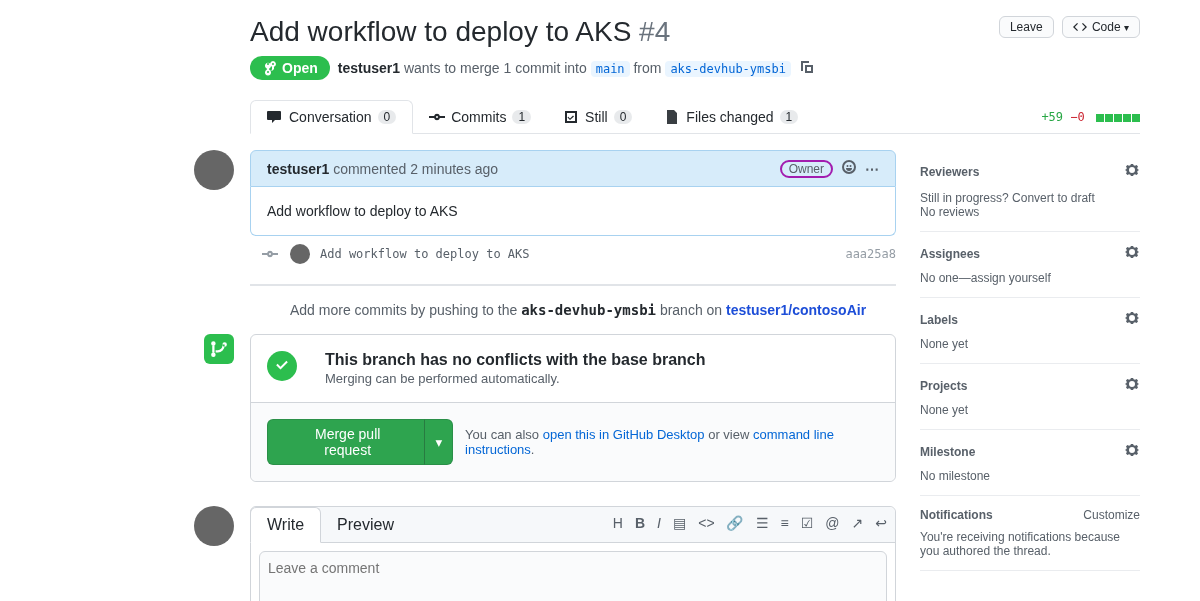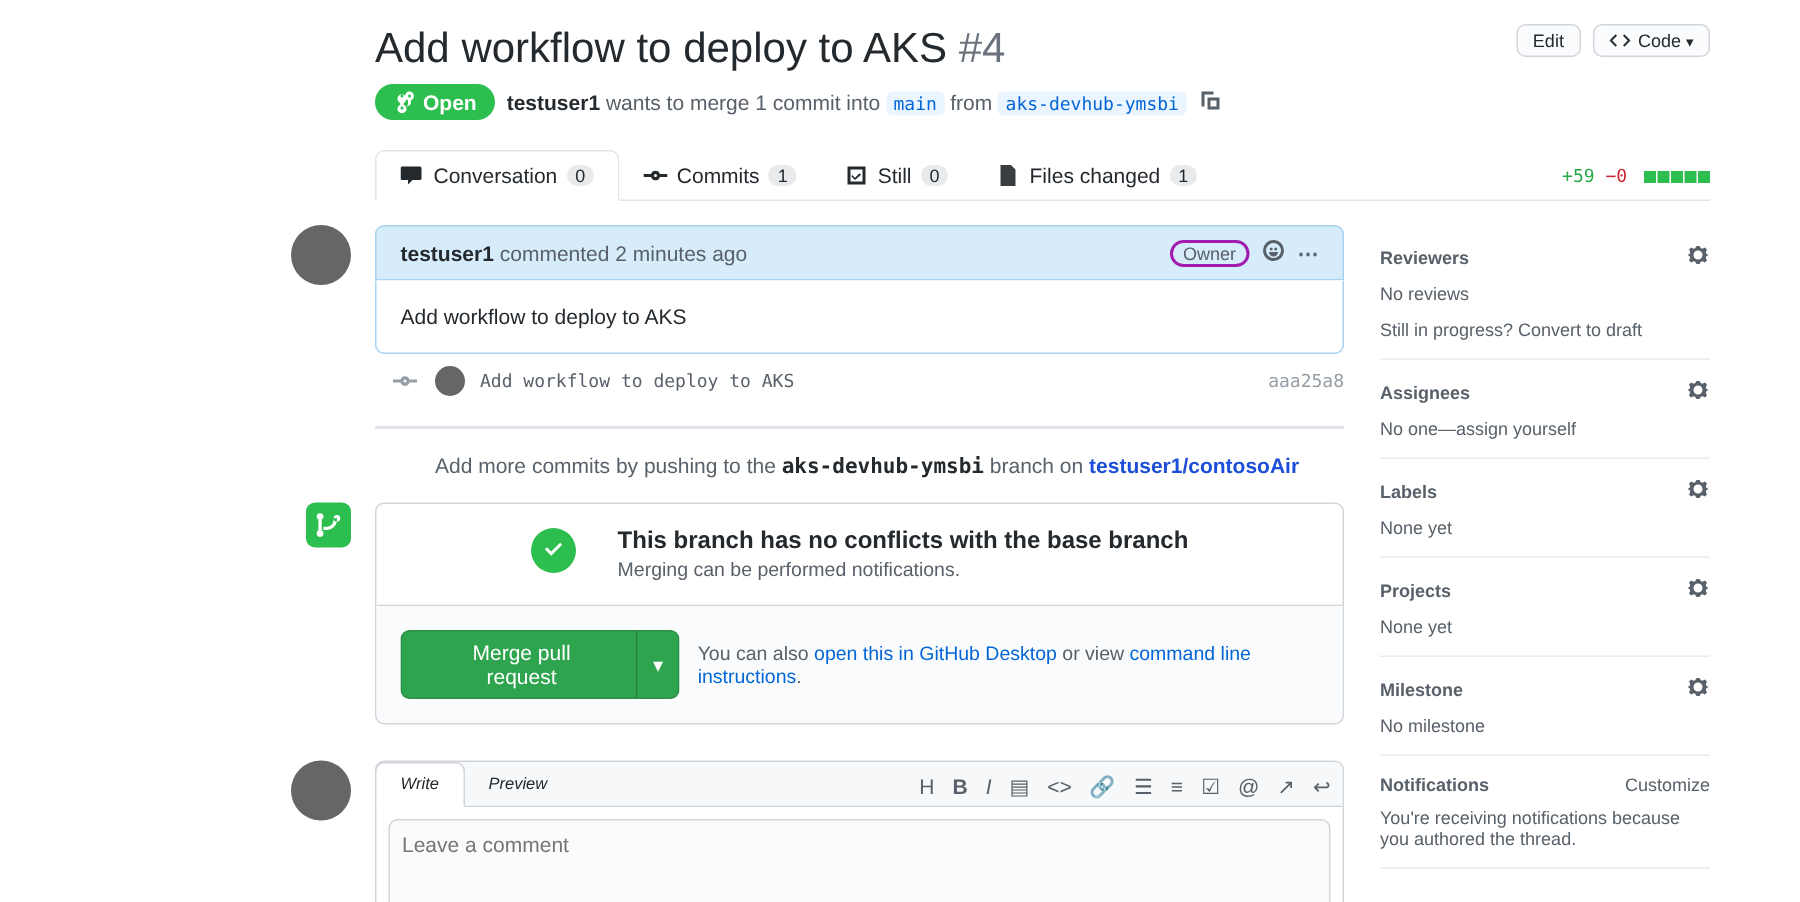--- a/index.html
+++ b/index.html
@@ -38,35 +38,35 @@
   .comment-body { border:1px solid #a8d2f0; border-top:none; border-radius:0 0 6px 6px; padding:16px; background:#fff;}
   .commit-row { display:flex; align-items:center; gap:10px; padding:8px 0 8px 40px; font-size:12px; font-family: SFMono-Regular, Consolas, monospace; color:#586069; position:relative;}
   .commit-row .dot{ width:16px; height:16px; color:#959da5; position:absolute; left:12px;}
   .commit-row .sha{ margin-left:auto; color:#959da5;}
   .commit-av { width:20px; height:20px; border-radius:50%; background:#666;}
   .timeline-divider { border-top:2px solid #e1e4e8; margin:12px 0 16px;}
   .hint-text { color:#586069; font-size:14px; margin-left:40px; margin-bottom:16px;}
   .hint-text .mono{ font-family: SFMono-Regular, Consolas, monospace; font-weight:600; color:#24292e;}
   .merge-badge { width:30px; height:30px; background:#2cbe4e; border-radius:6px; display:flex; align-items:center; justify-content:center; position:absolute; left:-46px; top:0;}
   .merge-box { border:1px solid #d1d5da; border-radius:6px; position:relative; }
-  .merge-top { padding:16px; display:flex; gap:28px; align-items:flex-start;justify-content:center;}
+  .merge-top { padding:16px; display:flex; gap:28px; align-items:flex-start;}
   .check-circle { width:30px; height:30px; border-radius:50%; background:#2cbe4e; display:flex; align-items:center; justify-content:center; flex-shrink:0;}
   .check-circle svg{fill:#fff;}
   .merge-title{ font-weight:600; font-size:16px; color:#24292e;}
   .merge-sub{ color:#586069; font-size:13px; margin-top:2px;}
   .merge-bottom { background:#fafbfc; border-top:1px solid #d1d5da; padding:16px; display:flex; align-items:center; gap:12px; border-radius:0 0 6px 6px;}
   .btn-merge { background:#2ea44f; color:#fff; border:1px solid rgba(27,31,35,0.15); border-radius:6px; padding:6px 28px; font-size:14px; font-weight:500; cursor:pointer; display:inline-flex; align-items:center;}
   .btn-merge-dd { background:#2ea44f; color:#fff; border:1px solid rgba(27,31,35,0.15); border-left:1px solid rgba(27,31,35,0.3); border-radius:0 6px 6px 0; padding:6px 10px; cursor:pointer; margin-left:-4px;}
   .merge-group{display:inline-flex;}
   .merge-group .btn-merge{border-radius:6px 0 0 6px;}
   .merge-note{ font-size:13px; color:#586069;}
   .merge-note a{ color:#0366d6; text-decoration:none;}
   .write-box { border:1px solid #d1d5da; border-radius:6px; margin-top:24px; position:relative;}
   .write-tabs { display:flex; border-bottom:1px solid #d1d5da; background:#f6f8fa; border-radius:6px 6px 0 0; position:relative;}
-  .write-tab { padding:8px 16px; font-size:11px; background:transparent; border:none; cursor:pointer; color:#24292e;font-style:italic;}
+  .write-tab { padding:8px 16px; font-size:16px; background:transparent; border:none; cursor:pointer; color:#24292e;}
   .write-tab.active { background:#fff; border:1px solid #d1d5da; border-bottom-color:#fff; border-radius:6px 6px 0 0; margin-bottom:-1px; margin-left:-1px;}
   .toolbar { position:absolute; right:8px; top:8px; display:flex; gap:12px; color:#586069;}
   .toolbar span{cursor:pointer; font-size:14px;}
   .textarea-wrap{ padding:8px;}
   textarea { width:100%; min-height:80px; border:1px solid #d1d5da; border-radius:6px; padding:8px; font-family:inherit; font-size:14px; resize:vertical; background:#fafbfc;}
   .side-sec { border-bottom:1px solid #eaecef; padding:12px 0;}
   .side-hdr { display:flex; justify-content:space-between; align-items:center; font-size:12px; font-weight:600; color:#586069; margin-bottom:8px;}
   .side-hdr svg{color:#586069; cursor:pointer;}
   .side-txt{ font-size:12px; color:#586069;}
   .side-txt a{ color:#586069; text-decoration:none;}
@@ -81,21 +81,21 @@
 
 <div class="page-wrap">
 <div class="topbar">
 
   <div class="header-row">
     <h1 class="title-line">
       <span>Add workflow to deploy to AKS</span>
       <span class="num">#4</span>
     </h1>
     <div class="header-actions">
-      <button class="btn-sm">Edit</button>
+      <button class="btn-sm">Leave</button>
       <button class="btn-sm">
         <svg width="14" height="14" viewBox="0 0 16 16">
               <path fill="currentColor" d="M4.7 3.3L0 8l4.7 4.7 1-1L2.1 8l3.6-3.7-1-1zm6.6 0l-1 1L13.9 8l-3.6 3.7 1 1L16 8l-4.7-4.7z"></path>
             </svg>
         <span>Code</span> <span style="font-size:10px;">▾</span>
       </button>
     </div>
   </div>
 
   <div class="state-row">
@@ -214,21 +214,21 @@
         </div>
         <div class="merge-box">
           <div class="merge-top">
             <div class="check-circle">
               <svg width="16" height="16" viewBox="0 0 16 16">
                     <path d="M13.8 4.2l-7.3 7.3-4.3-4.3 1.4-1.4 2.9 2.9 5.9-5.9z"></path>
                   </svg>
             </div>
             <div>
               <div class="merge-title">This branch has no conflicts with the base branch</div>
-              <div class="merge-sub">Merging can be performed notifications.</div>
+              <div class="merge-sub">Merging can be performed automatically.</div>
             </div>
           </div>
           <div class="merge-bottom">
             <span class="merge-group">
               <button class="btn-merge">Merge pull request</button>
               <button class="btn-merge-dd">▾</button>
             </span>
             <span class="merge-note">
               <span>You can also</span>
               <a href="#">open this in GitHub Desktop</a>
@@ -271,22 +271,22 @@
     </div>
 
     <div class="right-col">
       <div class="side-sec">
         <div class="side-hdr">
               <span>Reviewers</span>
           <span><svg width="16" height="16" viewBox="0 0 16 16">
                   <path fill="currentColor" d="M8 5a3 3 0 100 6 3 3 0 000-6zm7 3l-1.5.9c0 .4-.2.8-.3 1.1l.8 1.6-1.4 1.4-1.6-.8c-.3.1-.7.3-1.1.3L9 14H7l-.9-1.5c-.4 0-.8-.2-1.1-.3l-1.6.8-1.4-1.4.8-1.6c-.1-.3-.3-.7-.3-1.1L1 8l1.5-.9c0-.4.2-.8.3-1.1l-.8-1.6 1.4-1.4 1.6.8c.3-.1.7-.3 1.1-.3L7 2h2l.9 1.5c.4 0 .8.2 1.1.3l1.6-.8 1.4 1.4-.8 1.6c.1.3.3.7.3 1.1L15 8z"></path>
                 </svg></span>
         </div>
+        <div class="side-txt" style="margin-top:10px;"><a href="#">Still in progress? Convert to draft</a></div>
         <div class="side-txt">No reviews</div>
-        <div class="side-txt" style="margin-top:10px;"><a href="#">Still in progress? Convert to draft</a></div>
       </div>
       <div class="side-sec">
         <div class="side-hdr">
               <span>Assignees</span>
           <span><svg width="16" height="16" viewBox="0 0 16 16">
                   <path fill="currentColor" d="M8 5a3 3 0 100 6 3 3 0 000-6zm7 3l-1.5.9c0 .4-.2.8-.3 1.1l.8 1.6-1.4 1.4-1.6-.8c-.3.1-.7.3-1.1.3L9 14H7l-.9-1.5c-.4 0-.8-.2-1.1-.3l-1.6.8-1.4-1.4.8-1.6c-.1-.3-.3-.7-.3-1.1L1 8l1.5-.9c0-.4.2-.8.3-1.1l-.8-1.6 1.4-1.4 1.6.8c.3-.1.7-.3 1.1-.3L7 2h2l.9 1.5c.4 0 .8.2 1.1.3l1.6-.8 1.4 1.4-.8 1.6c.1.3.3.7.3 1.1L15 8z"></path>
                 </svg></span>
         </div>
         <div class="side-txt">
           <span>No one—</span><a href="#">assign yourself</a>

